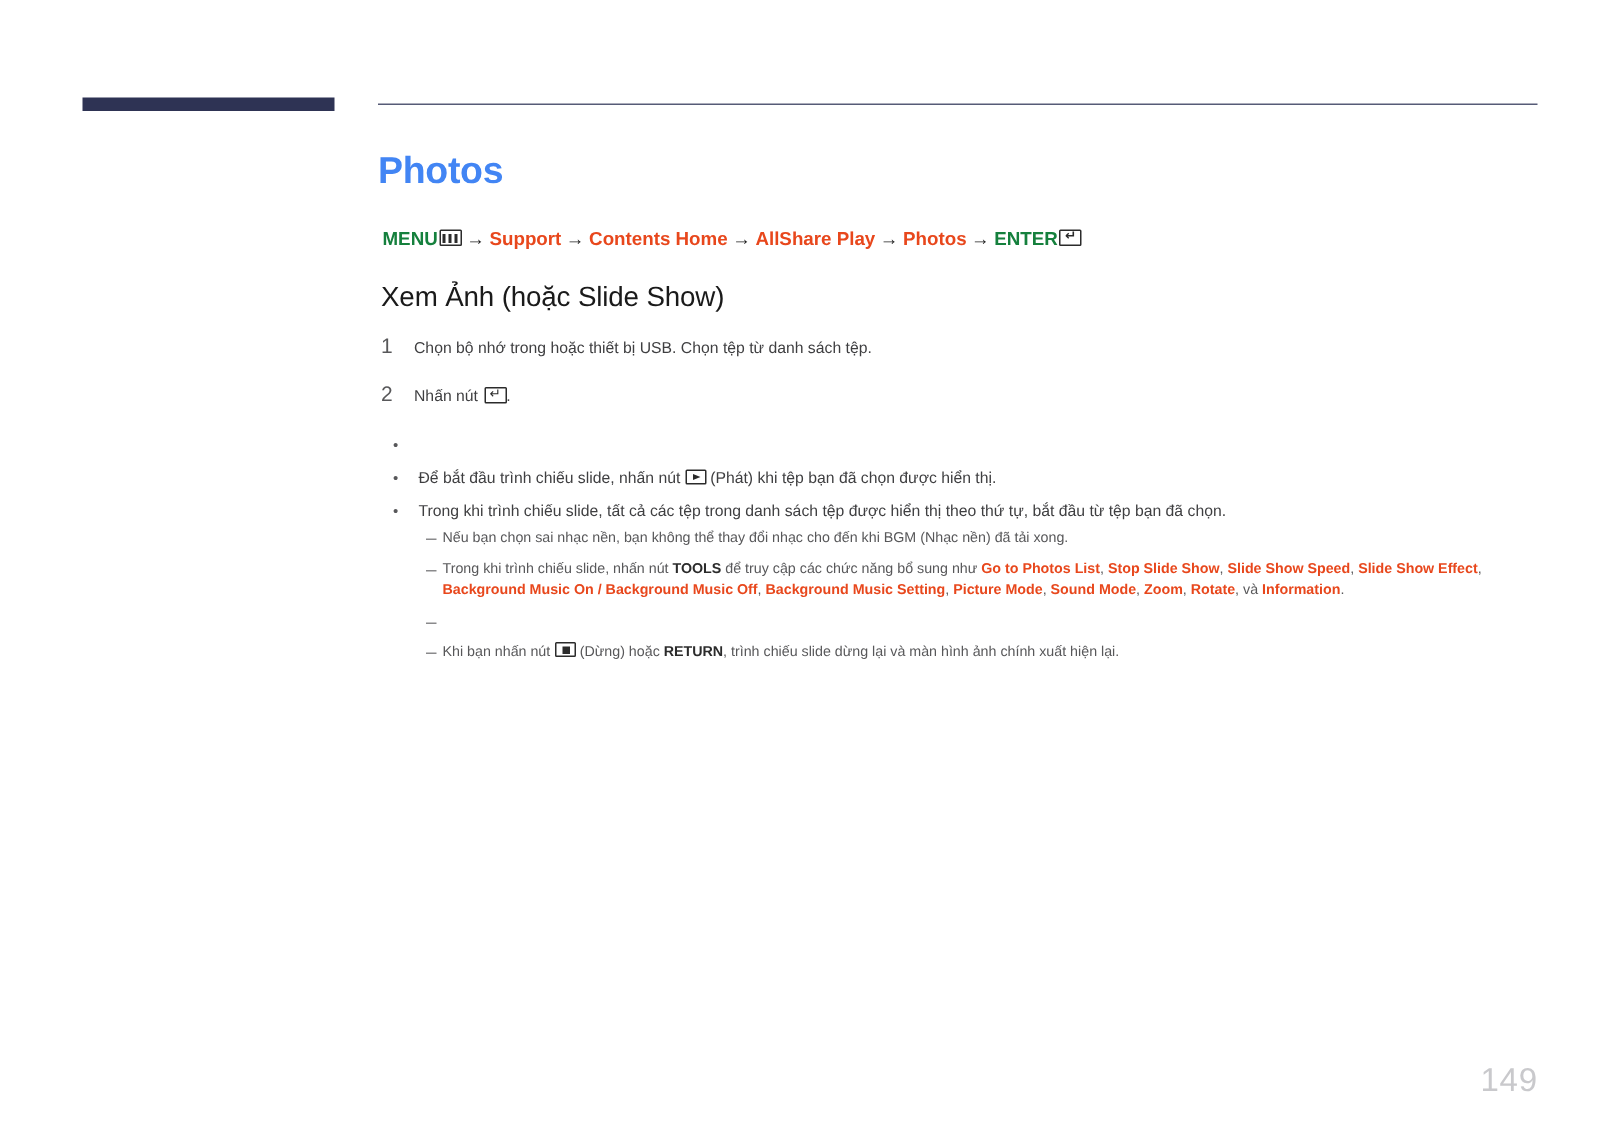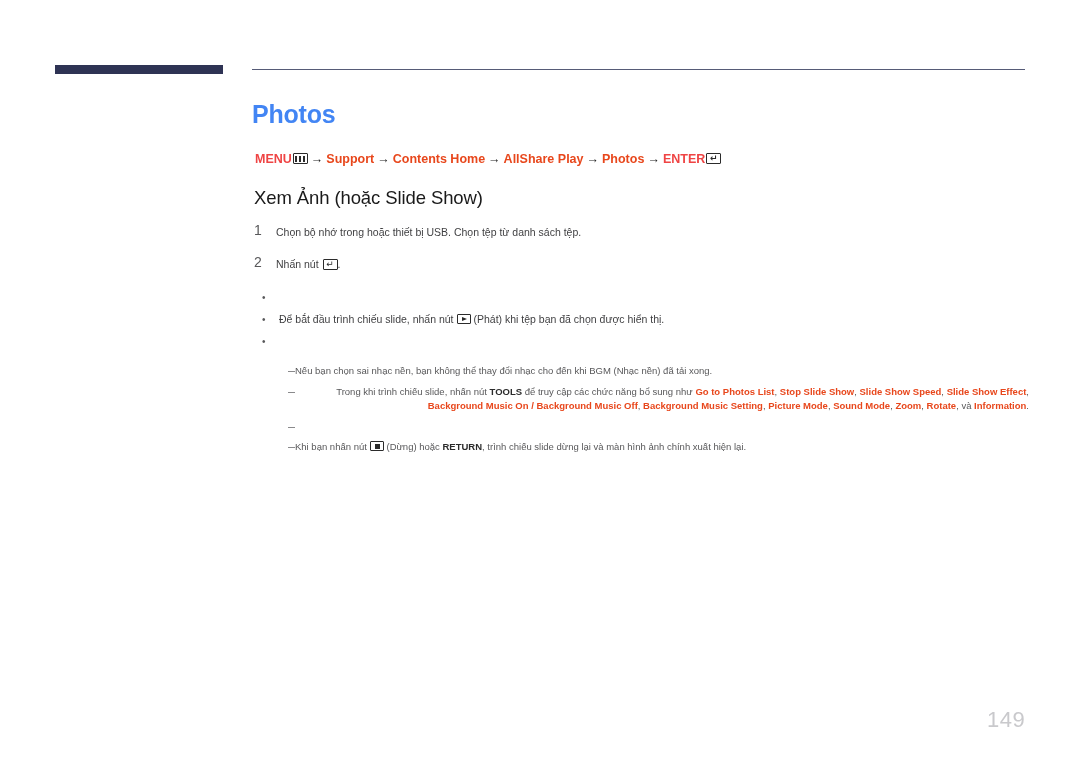--- a/index.html
+++ b/index.html
@@ -48,21 +48,21 @@
     position: absolute;
     left: 255px;
     top: 151px;
     font-size: 12.5px;
     font-weight: bold;
     color: #1a1a1a;
     white-space: nowrap;
     line-height: 16px;
   }
   .breadcrumb .crumb-link { color: #e8471c; }
-  .breadcrumb .crumb-plain { color: #ef4444; }
+  .breadcrumb .crumb-plain { color: #15803d; }
   .breadcrumb .arrow {
     color: #1a1a1a;
     font-weight: normal;
     padding: 0 3px;
   }
 
   
   .key {
     display: inline-block;
     border: 1.4px solid #2b2b2b;
@@ -188,23 +188,22 @@
   .bullet-text {
     font-size: 10.5px;
     color: #3f3f41;
     line-height: 15px;
   }
 
   
   .notes {
     position: absolute;
     left: 284px;
-    top: 364px;
+    top: 352px;
     width: 745px;
-    text-align: right;
   }
   .note {
     display: flex;
     align-items: flex-start;
     margin-bottom: 6px;
   }
   .note-dash {
     flex: 0 0 11px;
     color: #8a8a8c;
     font-size: 9px;
@@ -264,20 +263,21 @@
 <div class="bullets">
   <div class="bullet">
     <div class="bullet-dot">•</div>
   </div>
   <div class="bullet">
     <div class="bullet-dot">•</div>
     <div class="bullet-text"><span>Để bắt đầu trình chiếu slide, nhấn nút </span><span class="key key-play"><i></i></span><span>(Phát) khi tệp bạn đã chọn được hiển thị.</span></div>
   </div>
   <div class="bullet">
     <div class="bullet-dot">•</div>
+    <div class="bullet-text">Trong khi trình chiếu slide, tất cả các tệp trong danh sách tệp được hiển thị theo thứ tự, bắt đầu từ tệp bạn đã chọn.</div>
   </div>
 </div>
 
 <div class="notes">
 
   <div class="note">
     <div class="note-dash"><span></span></div>
     <div class="note-text">Nếu bạn chọn sai nhạc nền, bạn không thể thay đổi nhạc cho đến khi BGM (Nhạc nền) đã tải xong.</div>
   </div>
 

